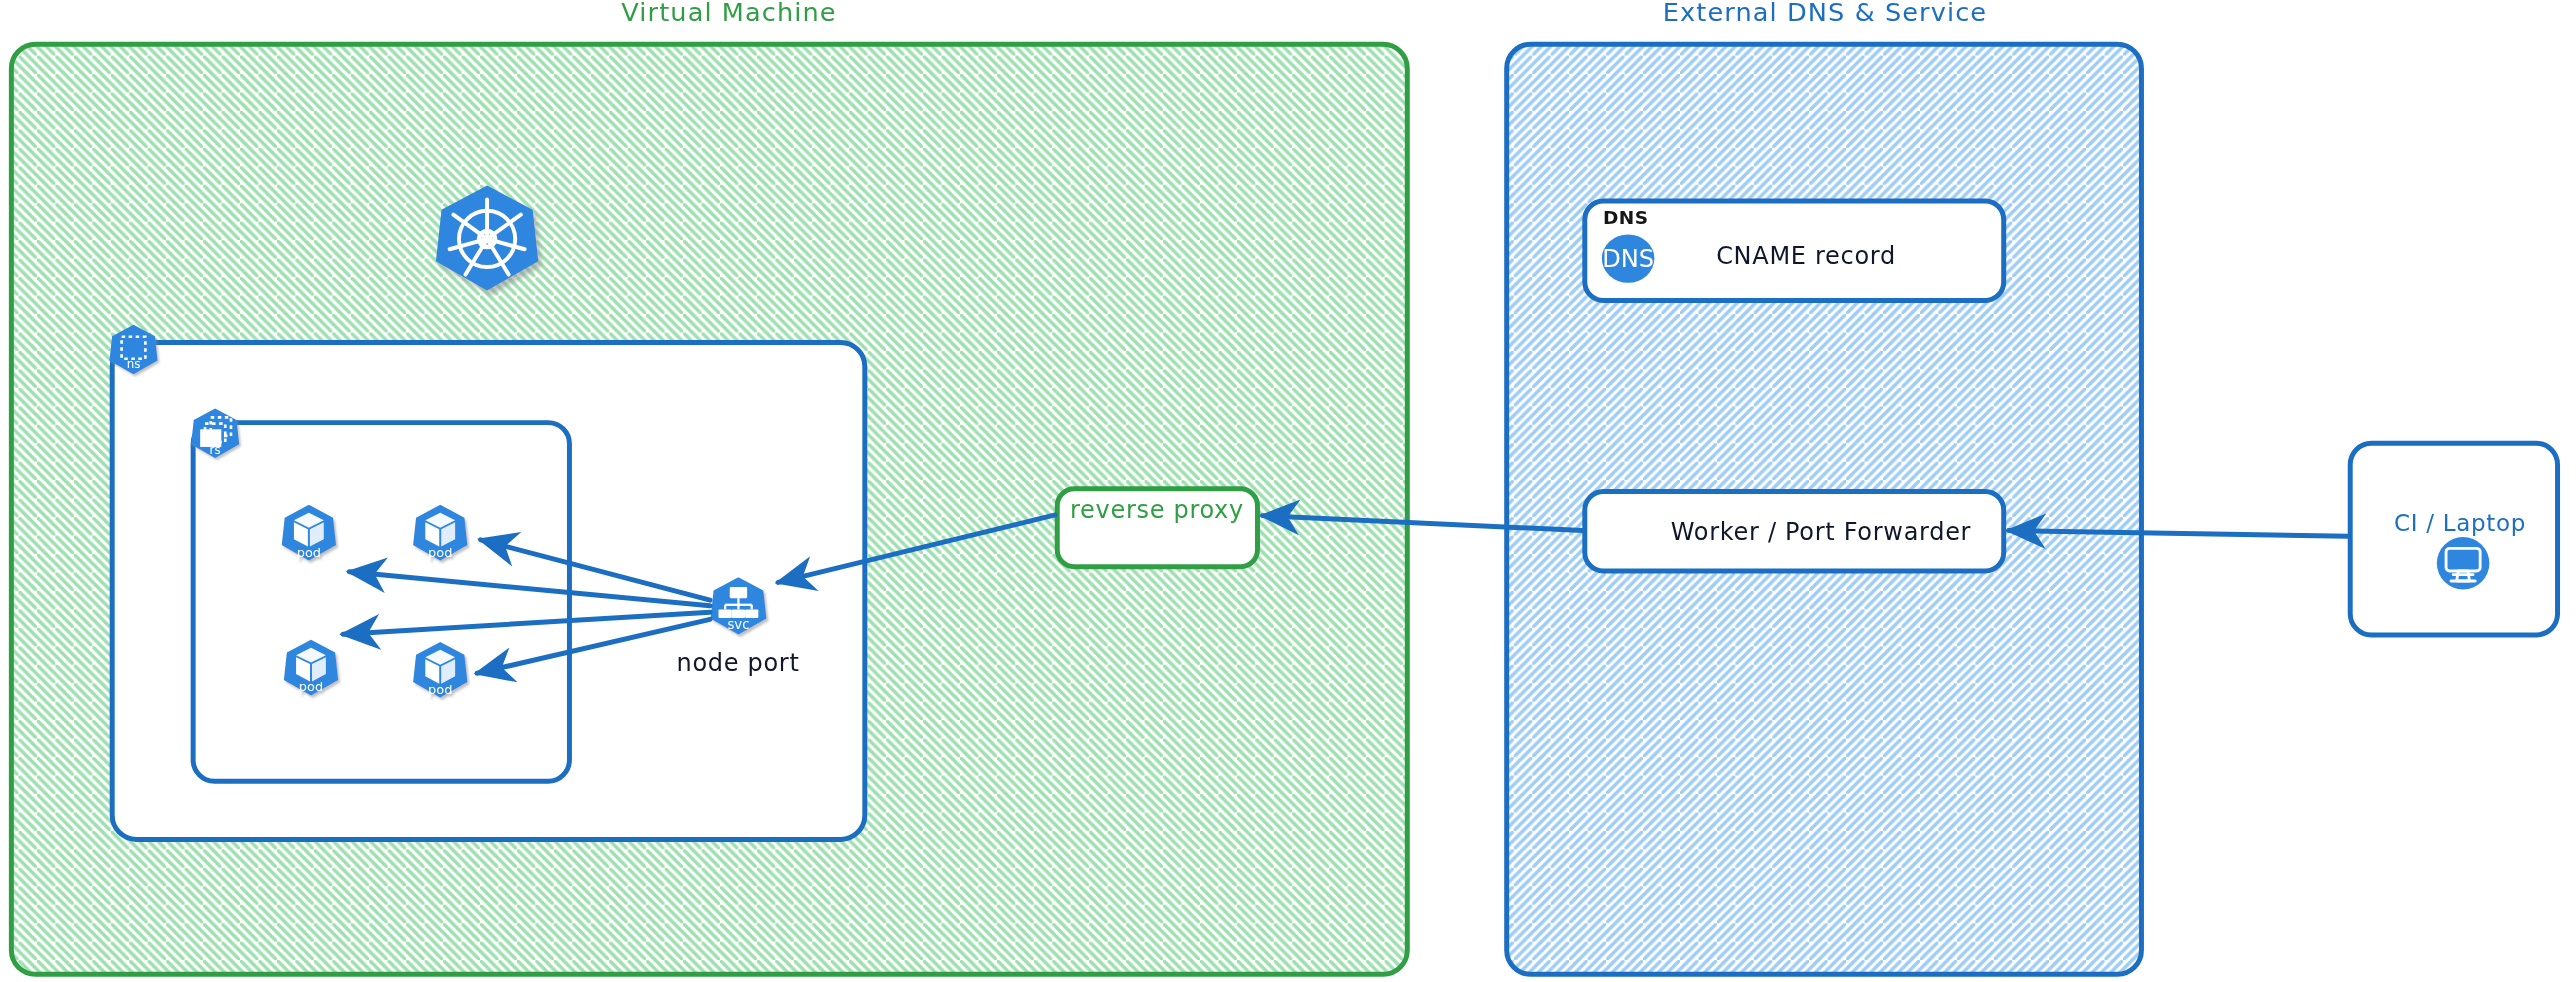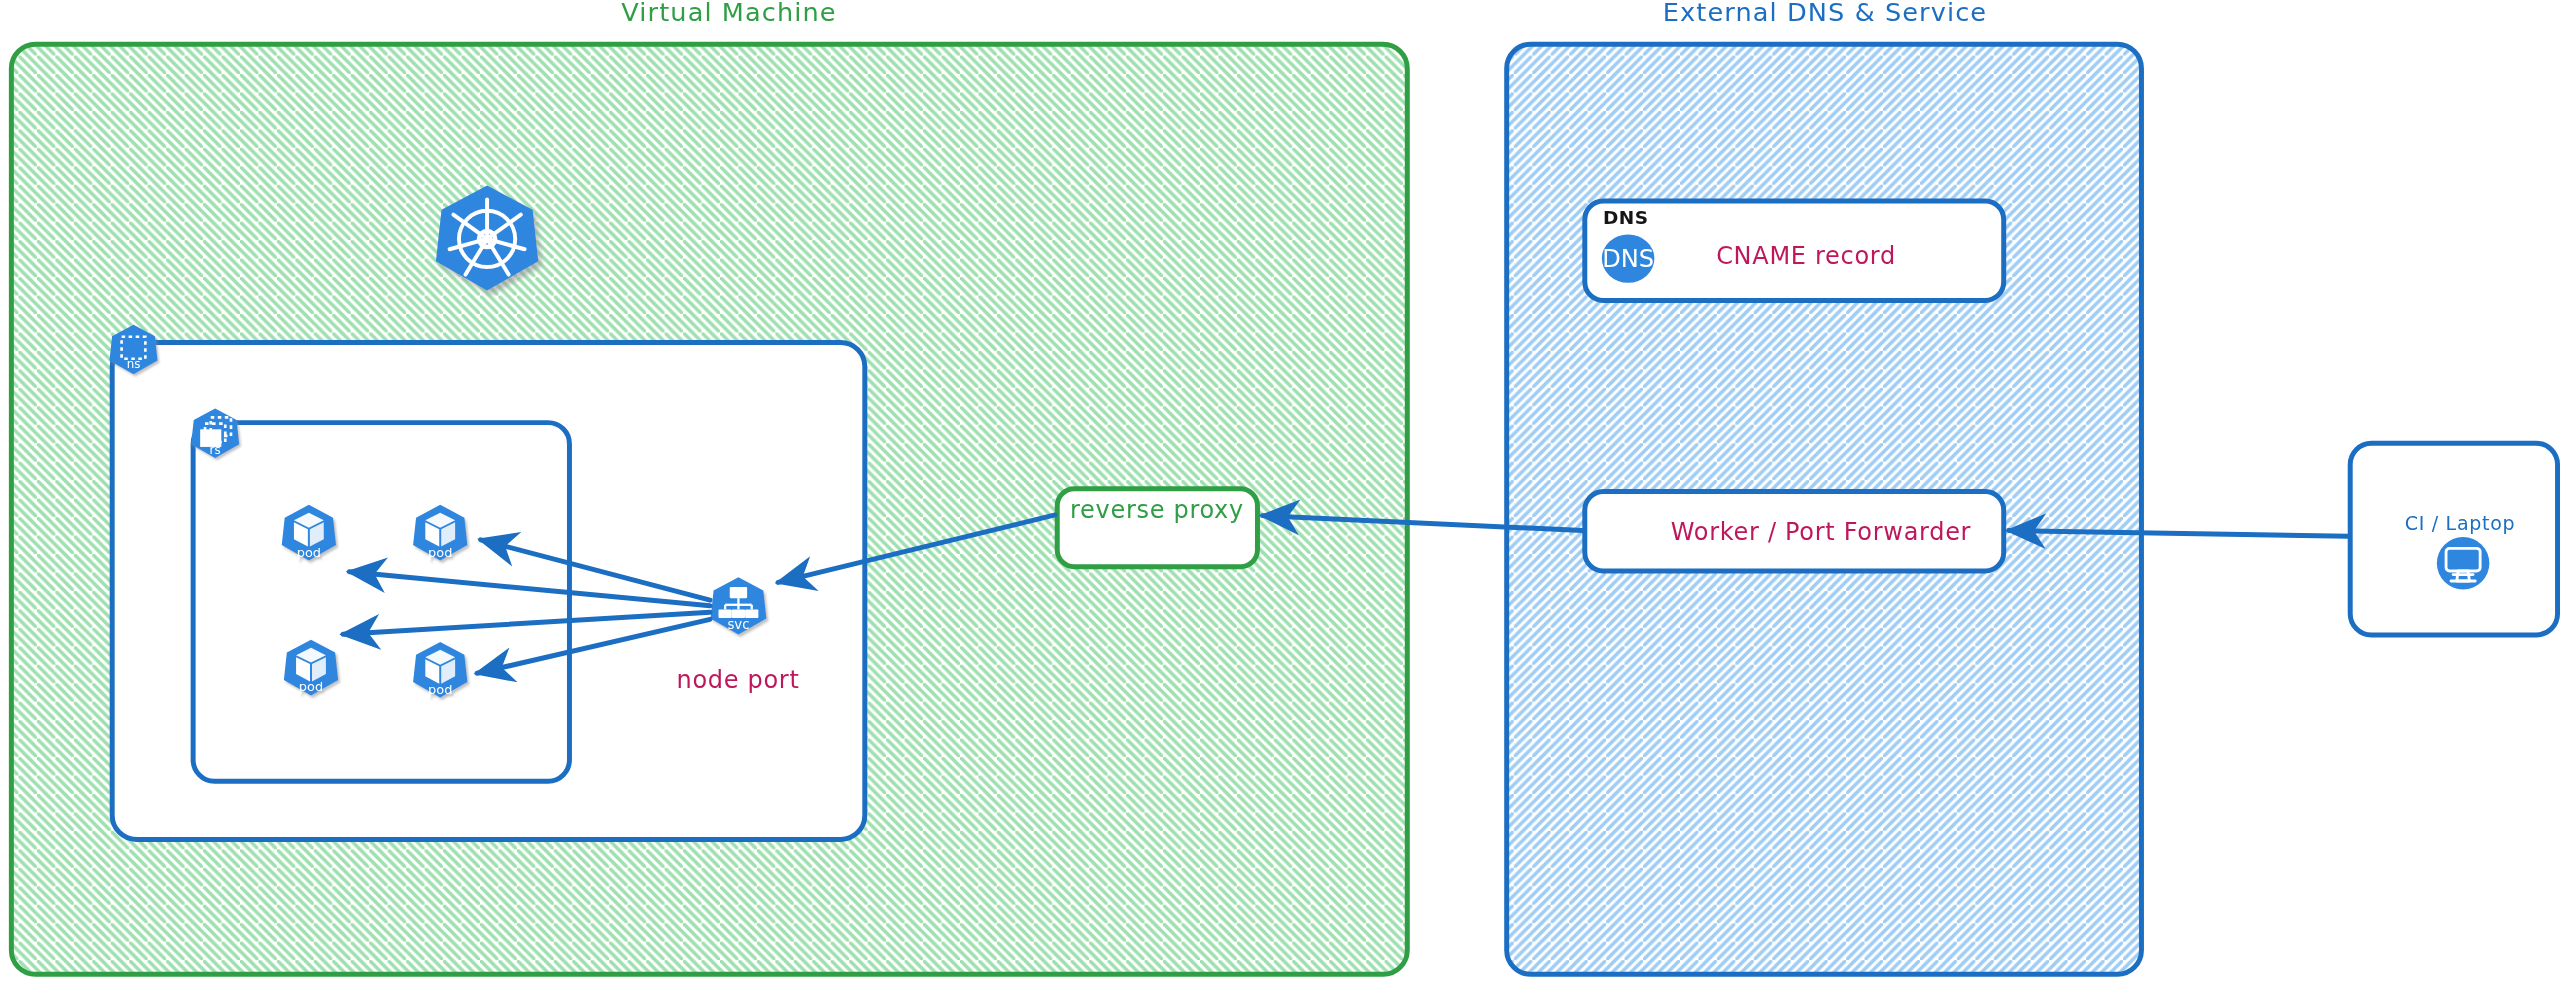--- a/index.html
+++ b/index.html
@@ -22,22 +22,22 @@
   .zone-title.blue{color:#1b6ec2;}
 
   .node-label{
     position:absolute;
     font-family:"DejaVu Sans", sans-serif;
     white-space:nowrap;
     transform:translate(-50%,-50%);
     pointer-events:none;
   }
   .lbl-green{color:#2f9e44;font-size:24px;letter-spacing:0.7px;}
-  .lbl-blue{color:#be185d;font-size:24px;letter-spacing:0.7px;}
-  .lbl-blue-sm{color:#1b6ec2;font-size:19px;letter-spacing:0.7px;}
+  .lbl-blue{color:#0f172a;font-size:24px;letter-spacing:0.7px;}
+  .lbl-blue-sm{color:#1b6ec2;font-size:23px;letter-spacing:0.7px;}
   .lbl-black-sm{color:#161616;font-size:18.5px;letter-spacing:0.4px;font-weight:600;
     transform:translate(0,0);}
 </style>
 </head>
 <body>
 
 <div id="stage">
 
   <svg id="canvas" viewBox="0 0 3628 1384" xmlns="http://www.w3.org/2000/svg">
     <defs>
@@ -216,21 +216,21 @@
       <line x1="2229" y1="747" x2="1778" y2="726" marker-end="url(#arrowBlue)"></line>
 
       <line x1="3307" y1="755" x2="2829" y2="747" marker-end="url(#arrowBlue)"></line>
     </g>
   </svg>
 
   <div class="zone-title green" style="left:729px;top:-2.8px;">Virtual Machine</div>
 
   <div class="zone-title blue" style="left:1825px;top:-2.8px;">External DNS &amp; Service</div>
 
-  <div class="node-label lbl-blue" style="left:738px;top:680px;">node port</div>
+  <div class="node-label lbl-blue" style="left:738px;top:663px;">node port</div>
 
   <div class="node-label lbl-green" style="left:1157px;top:510px;">reverse proxy</div>
 
   <div class="node-label lbl-black-sm" style="left:1603px;top:207px;">DNS</div>
 
   <div class="node-label lbl-blue" style="left:1806px;top:256px;">CNAME record</div>
 
   <div class="node-label lbl-blue" style="left:1794px;top:532px;margin-left:27px;">Worker / Port Forwarder</div>
 
   <div class="node-label lbl-blue-sm" style="left:2460px;top:523px;">CI / Laptop</div>

